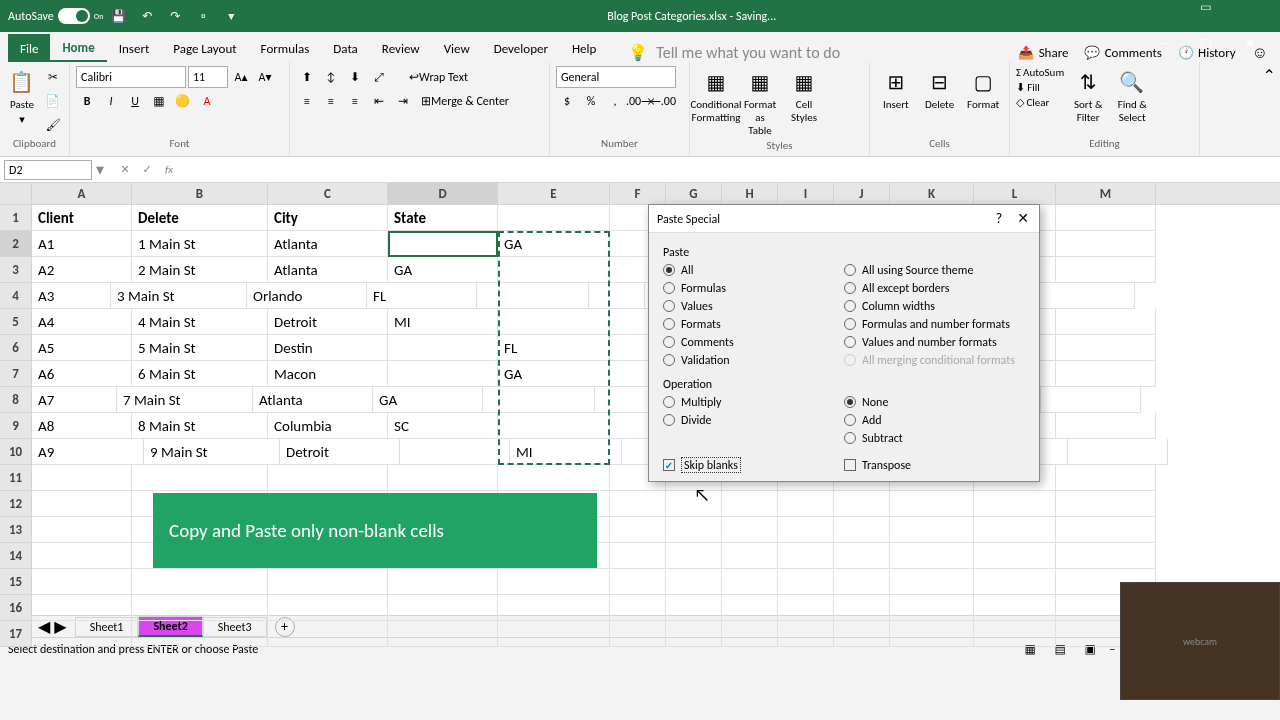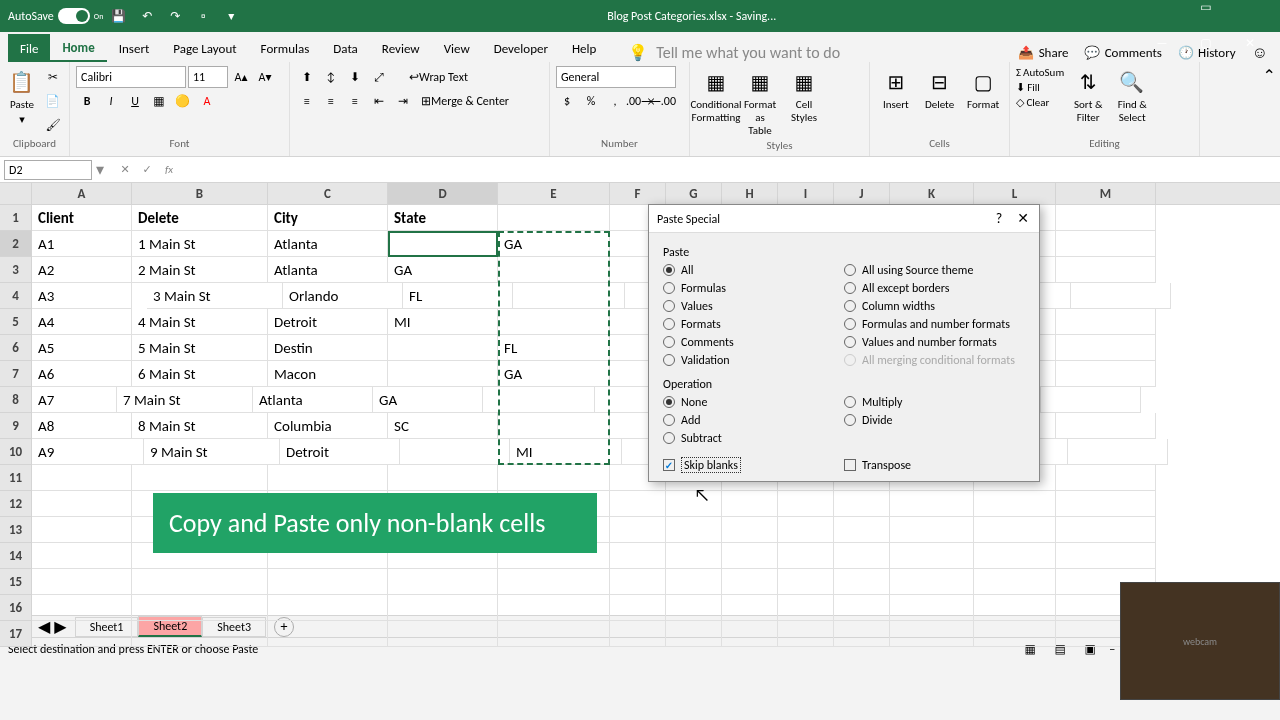--- a/index.html
+++ b/index.html
@@ -55,27 +55,27 @@
 .row-headers { position: absolute; top: 22px; left: 0; width: 32px; background: #e6e6e6; border-right: 1px solid #d4d4d4; }
 .row-header { height: 26px; border-bottom: 1px solid #d4d4d4; display: flex; align-items: center; justify-content: center; font-size: 13px; font-weight: 600; color: #444; }
 .row-header.selected { background: #d2d2d2; }
 .cells { position: absolute; top: 22px; left: 32px; right: 0; bottom: 0; }
 .cell-row { display: flex; height: 26px; }
 .cell { border-right: 1px solid #e0e0e0; border-bottom: 1px solid #e0e0e0; padding: 2px 6px; font-size: 15px; display: flex; align-items: center; overflow: hidden; white-space: nowrap; }
 .cell.header-cell { font-weight: 700; }
 .active-cell-border { position: absolute; border: 2px solid #217346; pointer-events: none; }
 .marching-ants { position: absolute; border: 2px dashed #217346; pointer-events: none; animation: ants 0.5s linear infinite; }
 @keyframes ants { to { border-color: #1a5c38; } }
-.green-callout { position: absolute; background: #21a366; color: white; font-size: 26px; padding: 14px 16px; font-family: Calibri, sans-serif; }
+.green-callout { position: absolute; background: #21a366; color: white; font-size: 19px; padding: 26px 16px; font-family: Calibri, sans-serif; }
 
 
 .sheet-tabs { height: 22px; background: #f3f3f3; display: flex; align-items: center; border-top: 1px solid #d4d4d4; padding-left: 30px; }
 .sheet-nav { display: flex; gap: 4px; padding: 0 8px; }
 .sheet-tab { padding: 2px 14px; font-size: 12px; border: 1px solid #d4d4d4; background: #f3f3f3; }
-.sheet-tab.active { background: #fca5a5; border-bottom: 2px solid #217346; font-weight: 400; }
+.sheet-tab.active { background: #d946ef; border-bottom: 2px solid #217346; font-weight: 700; }
 .sheet-add { width: 20px; height: 20px; border: 1px solid #ababab; border-radius: 50%; display: flex; align-items: center; justify-content: center; font-size: 14px; margin-left: 8px; }
 
 
 .statusbar { height: 22px; background: #f3f3f3; border-top: 1px solid #d4d4d4; display: flex; align-items: center; padding: 0 8px; font-size: 12px; justify-content: space-between; }
 .status-right { display: flex; align-items: center; gap: 8px; }
 .zoom-slider { width: 100px; height: 4px; background: #d4d4d4; position: relative; }
 .zoom-slider::after { content: ''; position: absolute; left: 50%; top: -4px; width: 8px; height: 12px; background: #888; }
 
 
 .dialog { position: absolute; top: 204px; left: 648px; width: 392px; background: #f0f0f0; border: 1px solid #888; box-shadow: 3px 3px 10px rgba(0,0,0,0.3); z-index: 100; }
@@ -404,22 +404,22 @@
         <div class="cell" style="width: 56px;"></div>
         <div class="cell" style="width: 56px;"></div>
         <div class="cell" style="width: 56px;"></div>
         <div class="cell" style="width: 56px;"></div>
         <div class="cell" style="width: 56px;"></div>
         <div class="cell" style="width: 84px;"></div>
         <div class="cell" style="width: 82px;"></div>
         <div class="cell" style="width: 100px;"></div>
       </div>
       <div class="cell-row">
-        <div class="cell" style="width: 100px;">A3</div>
-        <div class="cell" style="width: 136px; margin-left: 15px;">3 Main St</div>
+        <div class="cell" style="width: 79px;">A3</div>
+        <div class="cell" style="width: 136px;">3 Main St</div>
         <div class="cell" style="width: 120px;">Orlando</div>
         <div class="cell" style="width: 110px;">FL</div>
         <div class="cell" style="width: 112px;"></div>
         <div class="cell" style="width: 56px;"></div>
         <div class="cell" style="width: 56px;"></div>
         <div class="cell" style="width: 56px;"></div>
         <div class="cell" style="width: 56px;"></div>
         <div class="cell" style="width: 56px;"></div>
         <div class="cell" style="width: 84px;"></div>
         <div class="cell" style="width: 82px;"></div>
@@ -711,40 +711,40 @@
         <label class="radio-item disabled">
             <span class="radio" style="border-color:#ccc"></span>
             <span>All merging conditional formats</span>
           </label>
       </div>
     </div>
     <div class="dialog-section-label" style="margin-top:10px">Operation</div>
     <div class="radio-grid">
       <div class="radio-col">
         <label class="radio-item">
+            <span class="radio"></span>
+            <span>Multiply</span>
+          </label>
+        <label class="radio-item">
+            <span class="radio"></span>
+            <span>Divide</span>
+          </label>
+      </div>
+      <div class="radio-col">
+        <label class="radio-item">
             <span class="radio checked"></span>
             <span>None</span>
           </label>
         <label class="radio-item">
             <span class="radio"></span>
             <span>Add</span>
           </label>
         <label class="radio-item">
             <span class="radio"></span>
             <span>Subtract</span>
-          </label>
-      </div>
-      <div class="radio-col">
-        <label class="radio-item">
-            <span class="radio"></span>
-            <span>Multiply</span>
-          </label>
-        <label class="radio-item">
-            <span class="radio"></span>
-            <span>Divide</span>
           </label>
       </div>
     </div>
     <div class="checkbox-row">
       <label class="checkbox-item">
           <span class="checkbox checked"></span>
           <span class="skip-blanks-label">Skip blanks</span>
         </label>
       <label class="checkbox-item">
           <span class="checkbox"></span>

